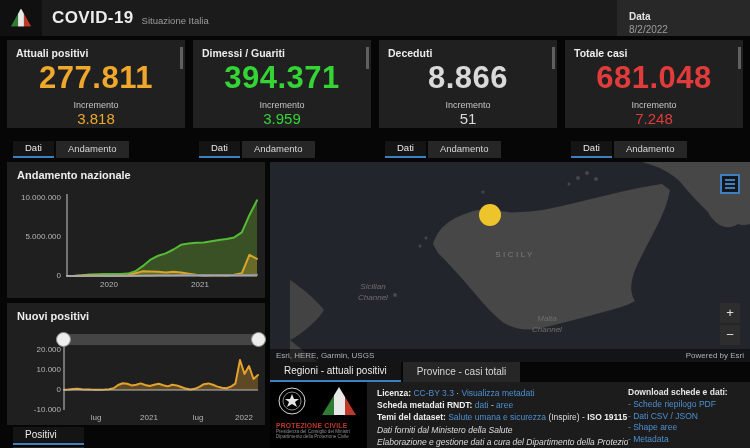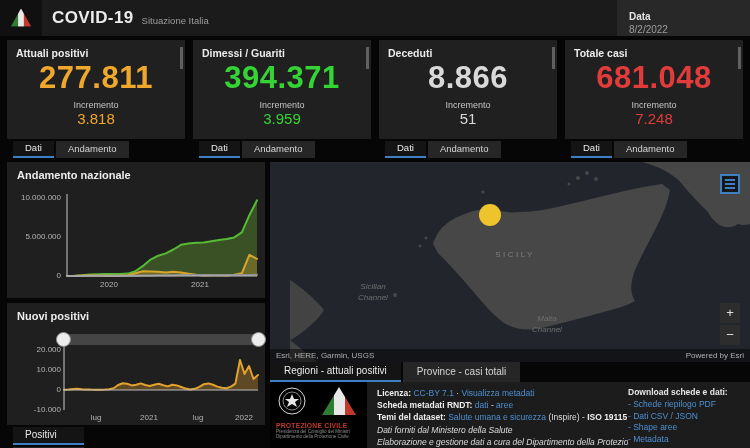--- a/index.html
+++ b/index.html
@@ -10,21 +10,21 @@
   
   .header { position:absolute; left:0; top:0; width:750px; height:36px; background:#1b1b1b; display:flex; align-items:center; }
   .logo-box { width:42px; height:36px; background:#101010; display:flex; align-items:center; justify-content:center; flex:none; }
   .h-title { margin-left:10px; font-size:17px; font-weight:bold; color:#ececec; letter-spacing:.4px; }
   .h-sub { margin-left:8px; margin-top:5px; font-size:9.5px; color:#9c9c9c; }
   .date-panel { position:absolute; right:0; top:0; width:133px; height:36px; background:#282828; padding:11px 12px; }
   .date-label { font-size:10px; font-weight:bold; color:#e3e3e3; }
   .date-value { font-size:10px; color:#9c9c9c; margin-top:2px; }
 
   
-  .cards { position:absolute; top:40px; left:7px; width:736px; height:99px; display:grid; grid-template-columns:repeat(4,1fr); gap:8px; }
+  .cards { position:absolute; top:40px; left:7px; width:736px; height:88px; display:grid; grid-template-columns:repeat(4,1fr); gap:8px; }
   .card { position:relative; background:#202020; padding-top:5px; }
   .card-title { font-size:10.5px; font-weight:bold; color:#ececec; padding:2px 9px 0 9px; }
   .card-value { font-size:31px; font-weight:bold; text-align:center; margin-top:1px; letter-spacing:.5px; }
   .inc-label { font-size:9px; color:#c4c4c4; text-align:center; margin-top:4px; }
   .inc-value { font-size:15px; font-weight:normal; text-align:center; margin-top:0px; }
   .card-scroll { position:absolute; right:2px; top:7px; width:3px; height:22px; background:#606060; }
 
   
   .card-tabs { position:absolute; top:141px; left:7px; width:736px; height:17px; display:grid; grid-template-columns:repeat(4,1fr); gap:8px; }
   .tabpair { display:flex; gap:2px; padding-left:6px; }
@@ -256,21 +256,21 @@
           <rect x="69" y="2" width="12" height="28" fill="#c0392b"></rect>
         </g>
       </svg>
       <div class="f-org">PROTEZIONE CIVILE</div>
       <div class="f-orgline">Presidenza del Consiglio dei Ministri</div>
       <div class="f-orgline">Dipartimento della Protezione Civile</div>
     </div>
     <div class="f-mid">
       <div>
         <b>Licenza:</b>
-        <a class="lnk">CC-BY 7.1</a>
+        <a class="lnk">CC-BY 3.3</a>
         <span>·</span>
         <a class="lnk">Visualizza metadati</a>
       </div>
       <div>
         <b>Scheda metadati RNDT:</b>
         <a class="lnk">dati</a>
         <span>-</span>
         <a class="lnk">aree</a>
       </div>
       <div>

